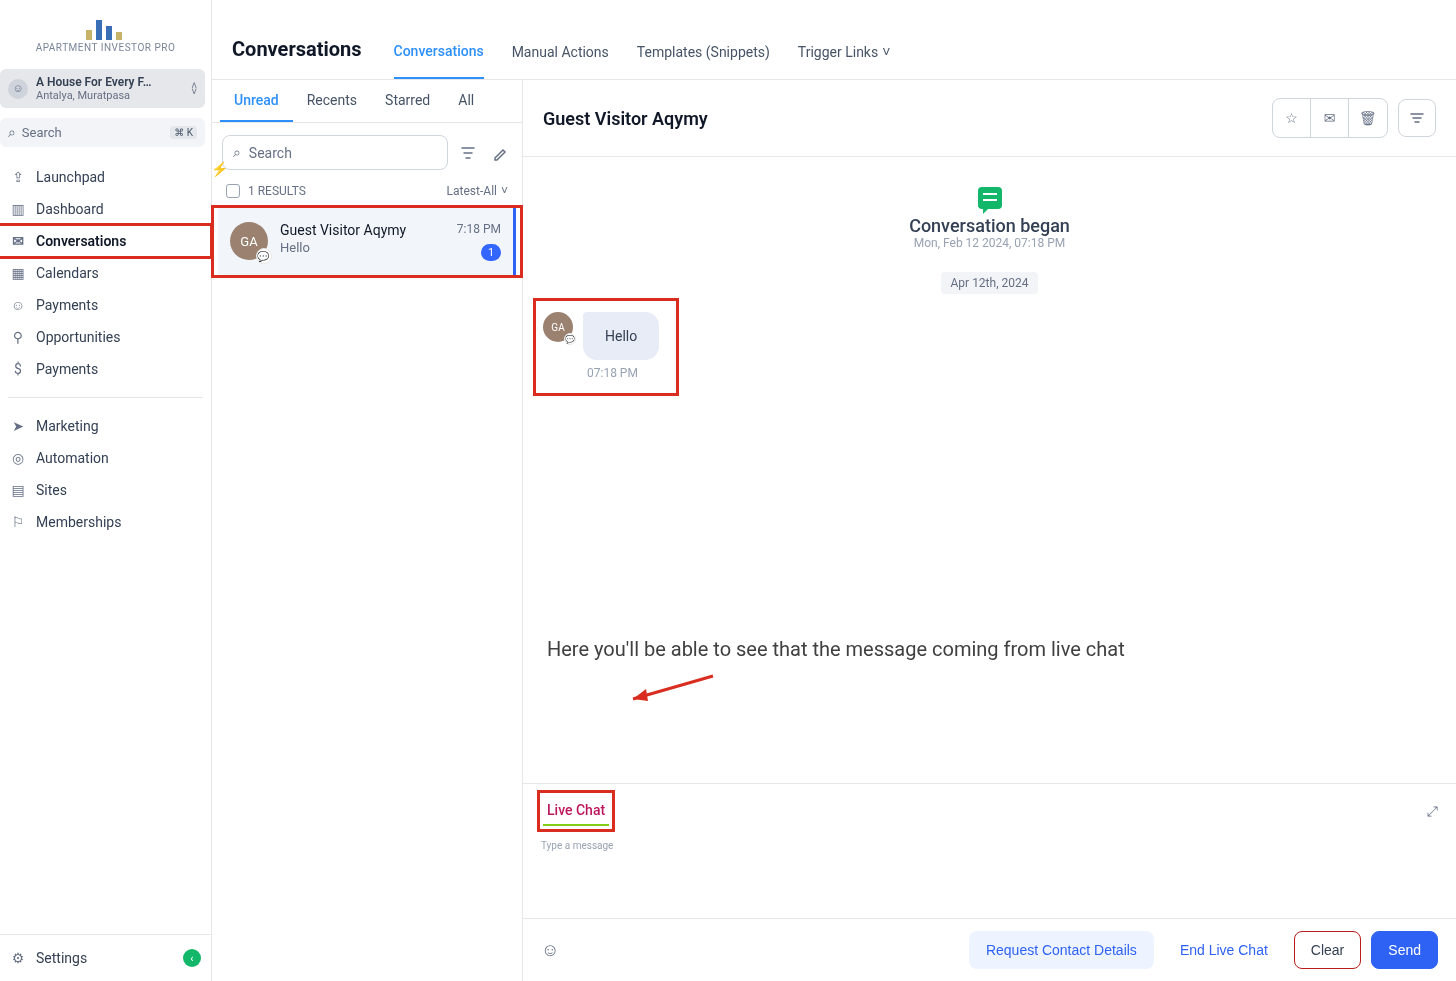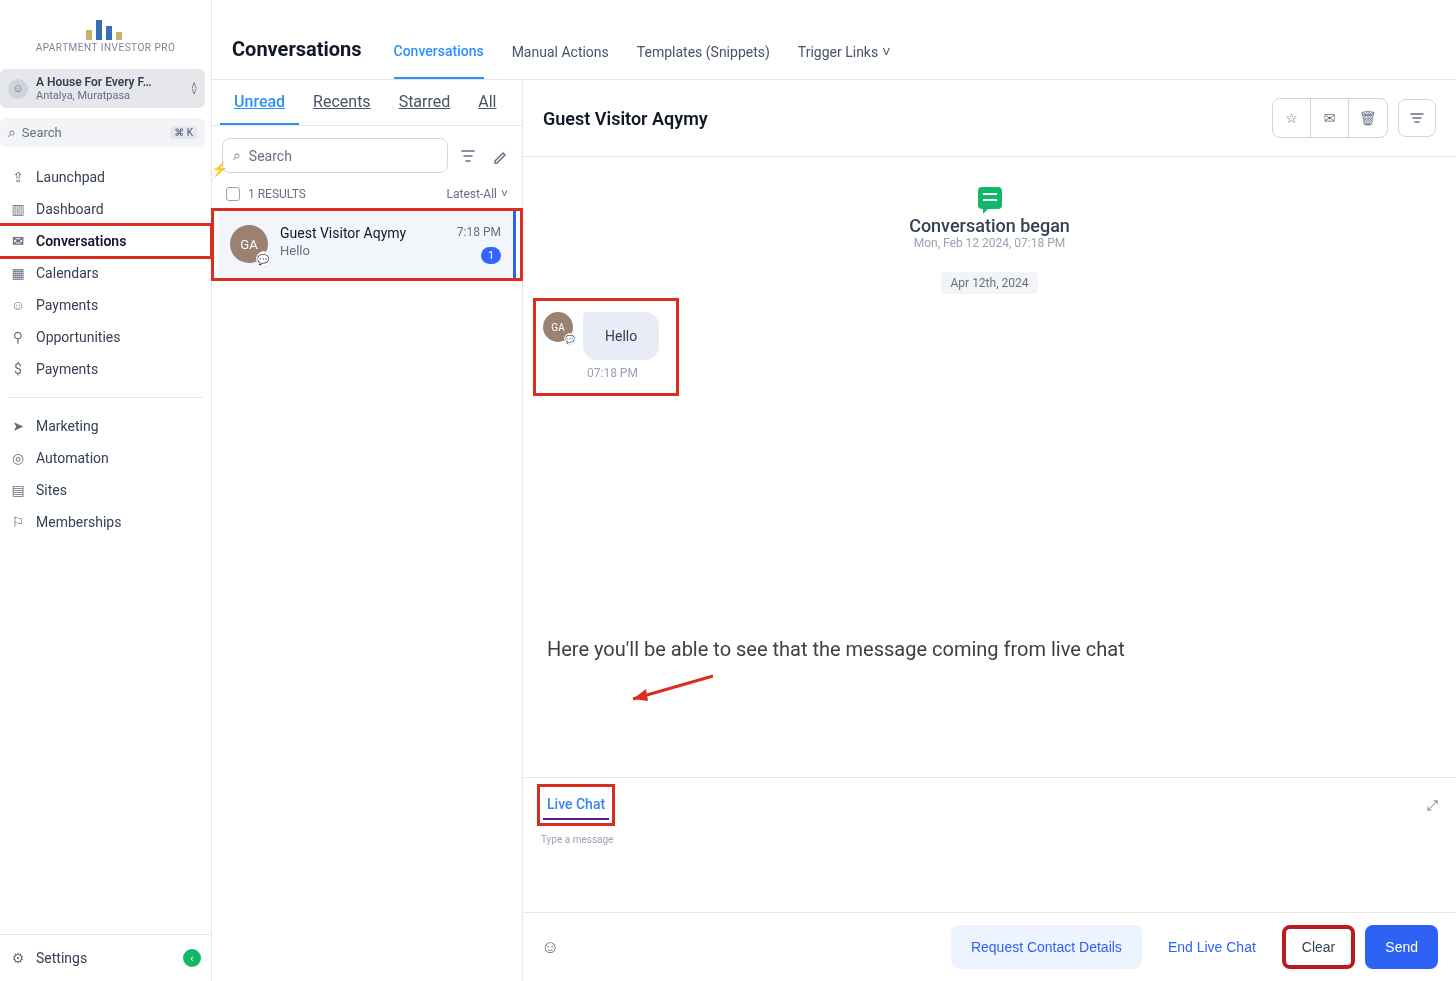--- a/index.html
+++ b/index.html
@@ -100,21 +100,21 @@
   }
   .tab.active { color:#2e90fa; border-bottom:2px solid #2e90fa; font-weight:500;}
   .columns { flex:1; display:flex; min-height:0; }
 
   
   .list-panel { width:311px; border-right:1px solid #e7e7e7; display:flex; flex-direction:column; }
   .sub-tabs {
     display:flex; border-bottom:1px solid #e7e7e7;
     padding:0 8px;
   }
-  .sub-tab { padding:12px 14px; font-size:16px; color:#475467; cursor:pointer;text-decoration:underline; }
+  .sub-tab { padding:12px 14px; font-size:14px; color:#475467; cursor:pointer; }
   .sub-tab.active { color:#2e90fa; border-bottom:2px solid #2e90fa; font-weight:500;}
   .list-search-row {
     display:flex; gap:8px; padding:12px 10px 10px;
     align-items:center;
   }
   .list-search {
     flex:1; display:flex; align-items:center; gap:8px;
     border:1px solid #d0d5dd; border-radius:8px; padding:8px 10px;
     color:#667085;
   }
@@ -220,35 +220,35 @@
   }
 
   
   .composer-top { border-top:1px solid #e7e7e7; padding:10px 18px 0; display:flex; align-items:center; justify-content:space-between;}
   .lc-tab-wrap {
     display:inline-block; position:relative; padding:2px;
   }
   .lc-tab-wrap::after{
     content:'';position:absolute;inset:-4px;border:3px solid #d92d20;pointer-events:none;
   }
-  .lc-tab { color:#3b82f6; font-weight:500; padding:6px 4px; border-bottom:2px solid #4c1d95; display:inline-block;}
+  .lc-tab { color:#be185d; font-weight:500; padding:6px 4px; border-bottom:2px solid #84cc16; display:inline-block;}
   .collapse-ico { color:#667085; cursor:pointer; font-size:14px;}
   .composer-input {
     padding:12px 18px 40px; color:#98a2b3; font-size:10px;
     min-height:90px;
   }
   .composer-actions {
     border-top:1px solid #e7e7e7;
     display:flex; align-items:center; padding:12px 18px; gap:10px;
   }
   .emoji { font-size:18px; color:#667085; cursor:pointer; }
   .spacer { flex:1; }
   .pill-btn {
     padding:10px 16px; border-radius:8px; font-size:14px; cursor:pointer;
-    border:4px solid #b91c1c; background:#fff; color:#344054;
+    border:1px solid #b91c1c; background:#fff; color:#344054;
   }
   .pill-btn.soft { background:#eef4ff; color:#2e62f5; border-color:transparent;}
   .pill-btn.link { border:none; color:#2e62f5; background:transparent; }
   .pill-btn.primary { background:#2e62f5; color:#fff; border-color:#2e62f5;}
 
   
   .arrow-svg { position:absolute; pointer-events:none; }
 
   svg { display:block; }
 </style>

